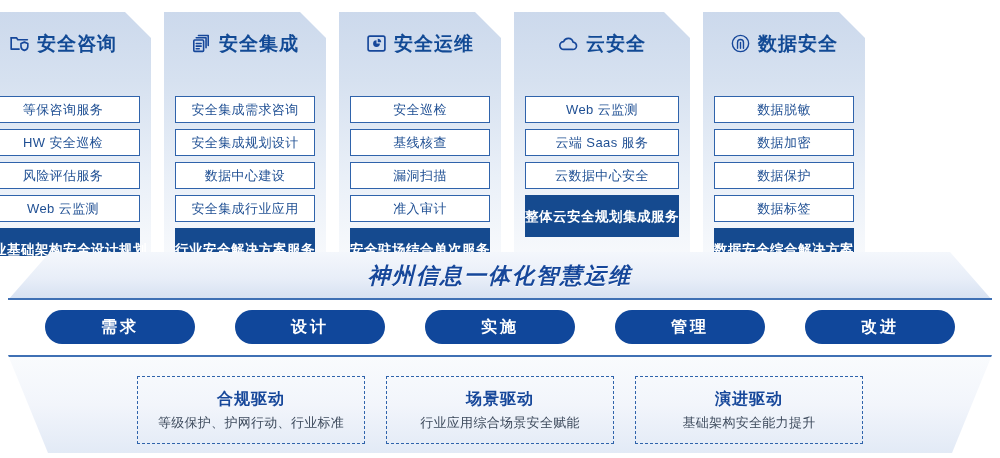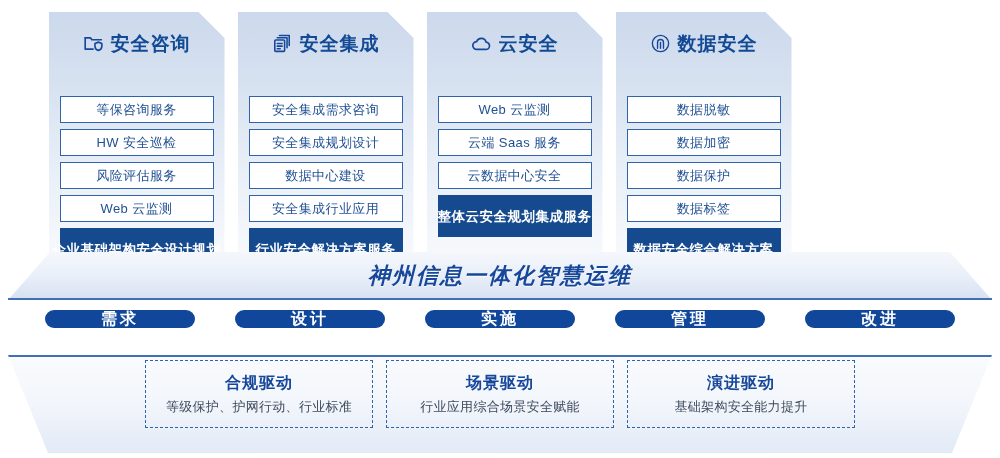--- a/index.html
+++ b/index.html
@@ -137,21 +137,21 @@
     left: 0;
     top: 310px;
     width: 1000px;
     height: 40px;
     display: flex;
     justify-content: center;
     gap: 40px;
   }
   .pill {
     width: 150px;
-    height: 18px;
+    height: 34px;
     border-radius: 17px;
     background: #10479b;
     color: #ffffff;
     font-size: 16px;
     font-weight: bold;
     letter-spacing: 3px;
     display: flex;
     align-items: center;
     justify-content: center;
     box-sizing: border-box;
@@ -167,26 +167,26 @@
     height: 98px;
     background: linear-gradient(180deg, #f9fbfd 0%, #f2f5fb 50%, #e2eaf6 100%);
     border-top: 2px solid #3f70b4;
     -webkit-clip-path: polygon(0 0, 100% 0, calc(100% - 40px) 100%, 40px 100%);
     clip-path: polygon(0 0, 100% 0, calc(100% - 40px) 100%, 40px 100%);
     box-sizing: border-box;
   }
   #drivers {
     position: absolute;
     left: 8px;
-    top: 360px;
+    top: 376px;
     width: 984px;
     height: 68px;
     display: flex;
     justify-content: center;
-    gap: 13px;
+    gap: 21px;
   }
   .driver {
     width: 228px;
     height: 68px;
     border: 1.6px dashed #2f63ab;
     box-sizing: border-box;
     display: flex;
     flex-direction: column;
     align-items: center;
     justify-content: center;
@@ -254,20 +254,42 @@
         <div class="svc">安全集成规划设计</div>
         <div class="svc">数据中心建设</div>
         <div class="svc">安全集成行业应用</div>
       </div>
       <div class="summary">
         <span>行业安全解决</span>
         <span>方案服务</span>
       </div>
     </div>
 
+    <div class="pillar">
+      <div class="pillar-head">
+        <span class="pillar-icon">
+          <svg viewBox="0 0 24 24" width="21" height="21" fill="none" stroke="#16479a" stroke-width="1.9" stroke-linejoin="round" stroke-linecap="round">
+            <rect x="2.4" y="3.6" width="19.2" height="16.8" rx="2"></rect>
+            <path d="M12 8.2a3.9 3.9 0 1 0 3.9 3.9H12z" fill="#16479a" stroke="none"></path>
+            <path d="M13.4 6.6a4.2 4.2 0 0 1 4 4h-4z" fill="#16479a" stroke="none"></path>
+          </svg>
+        </span>
+        <span class="pillar-title">安全运维</span>
+      </div>
+      <div class="svc-list">
+        <div class="svc">安全巡检</div>
+        <div class="svc">基线核查</div>
+        <div class="svc">漏洞扫描</div>
+        <div class="svc">准入审计</div>
+      </div>
+      <div class="summary">
+        <span>安全驻场结合</span>
+        <span>单次服务</span>
+      </div>
+    </div>
 
     <div class="pillar">
       <div class="pillar-head">
         <span class="pillar-icon">
           <svg viewBox="0 0 24 24" width="21" height="21" fill="none" stroke="#16479a" stroke-width="1.9" stroke-linejoin="round" stroke-linecap="round">
             <path d="M6.6 18.8h10.1a4.2 4.2 0 0 0 .5-8.4 5.6 5.6 0 0 0-10.7-.6 4.5 4.5 0 0 0 .1 9z"></path>
           </svg>
         </span>
         <span class="pillar-title">云安全</span>
       </div>

